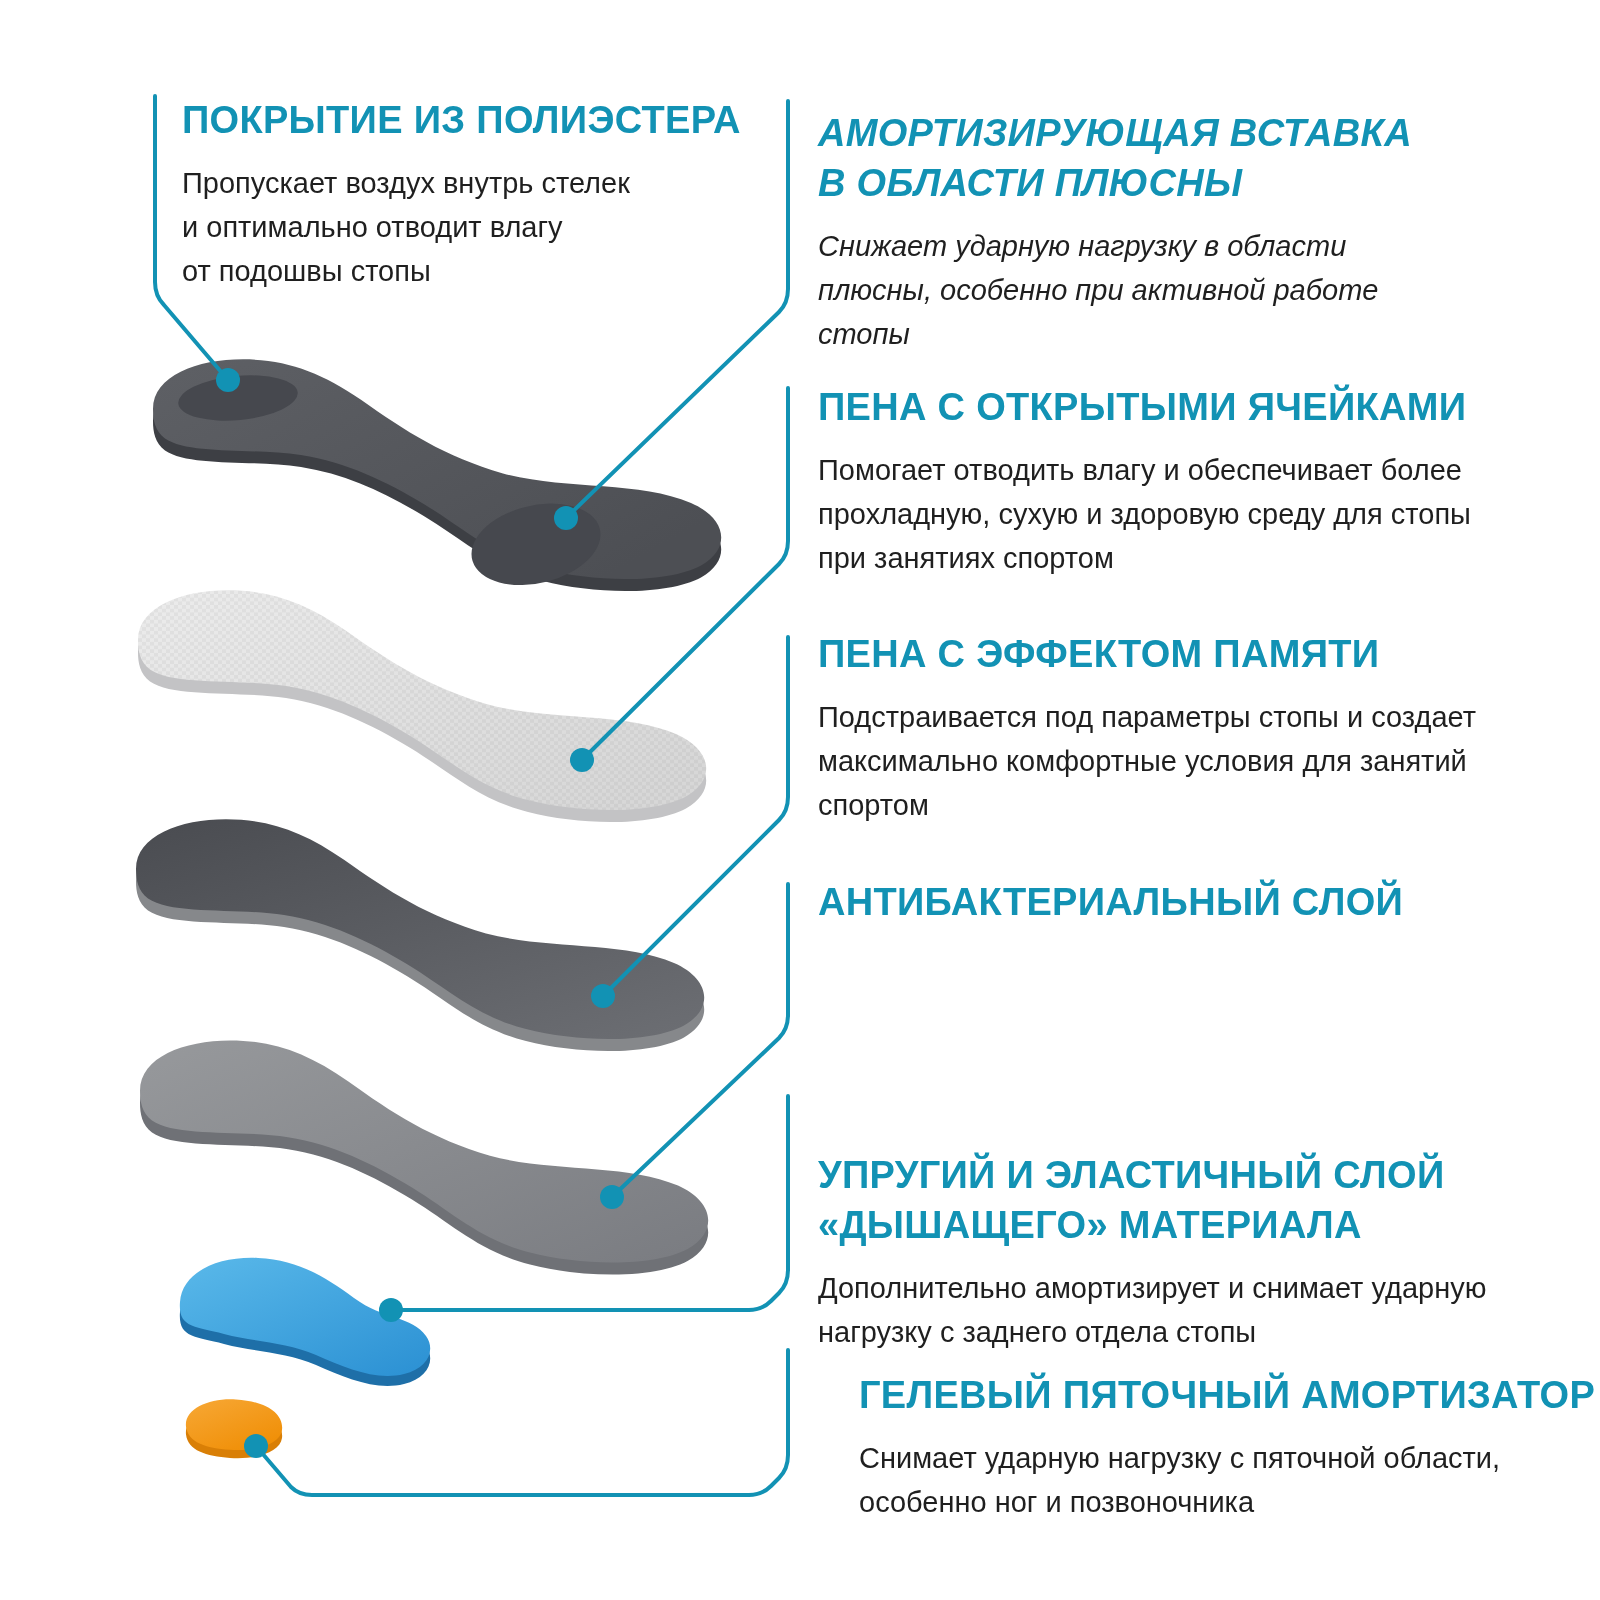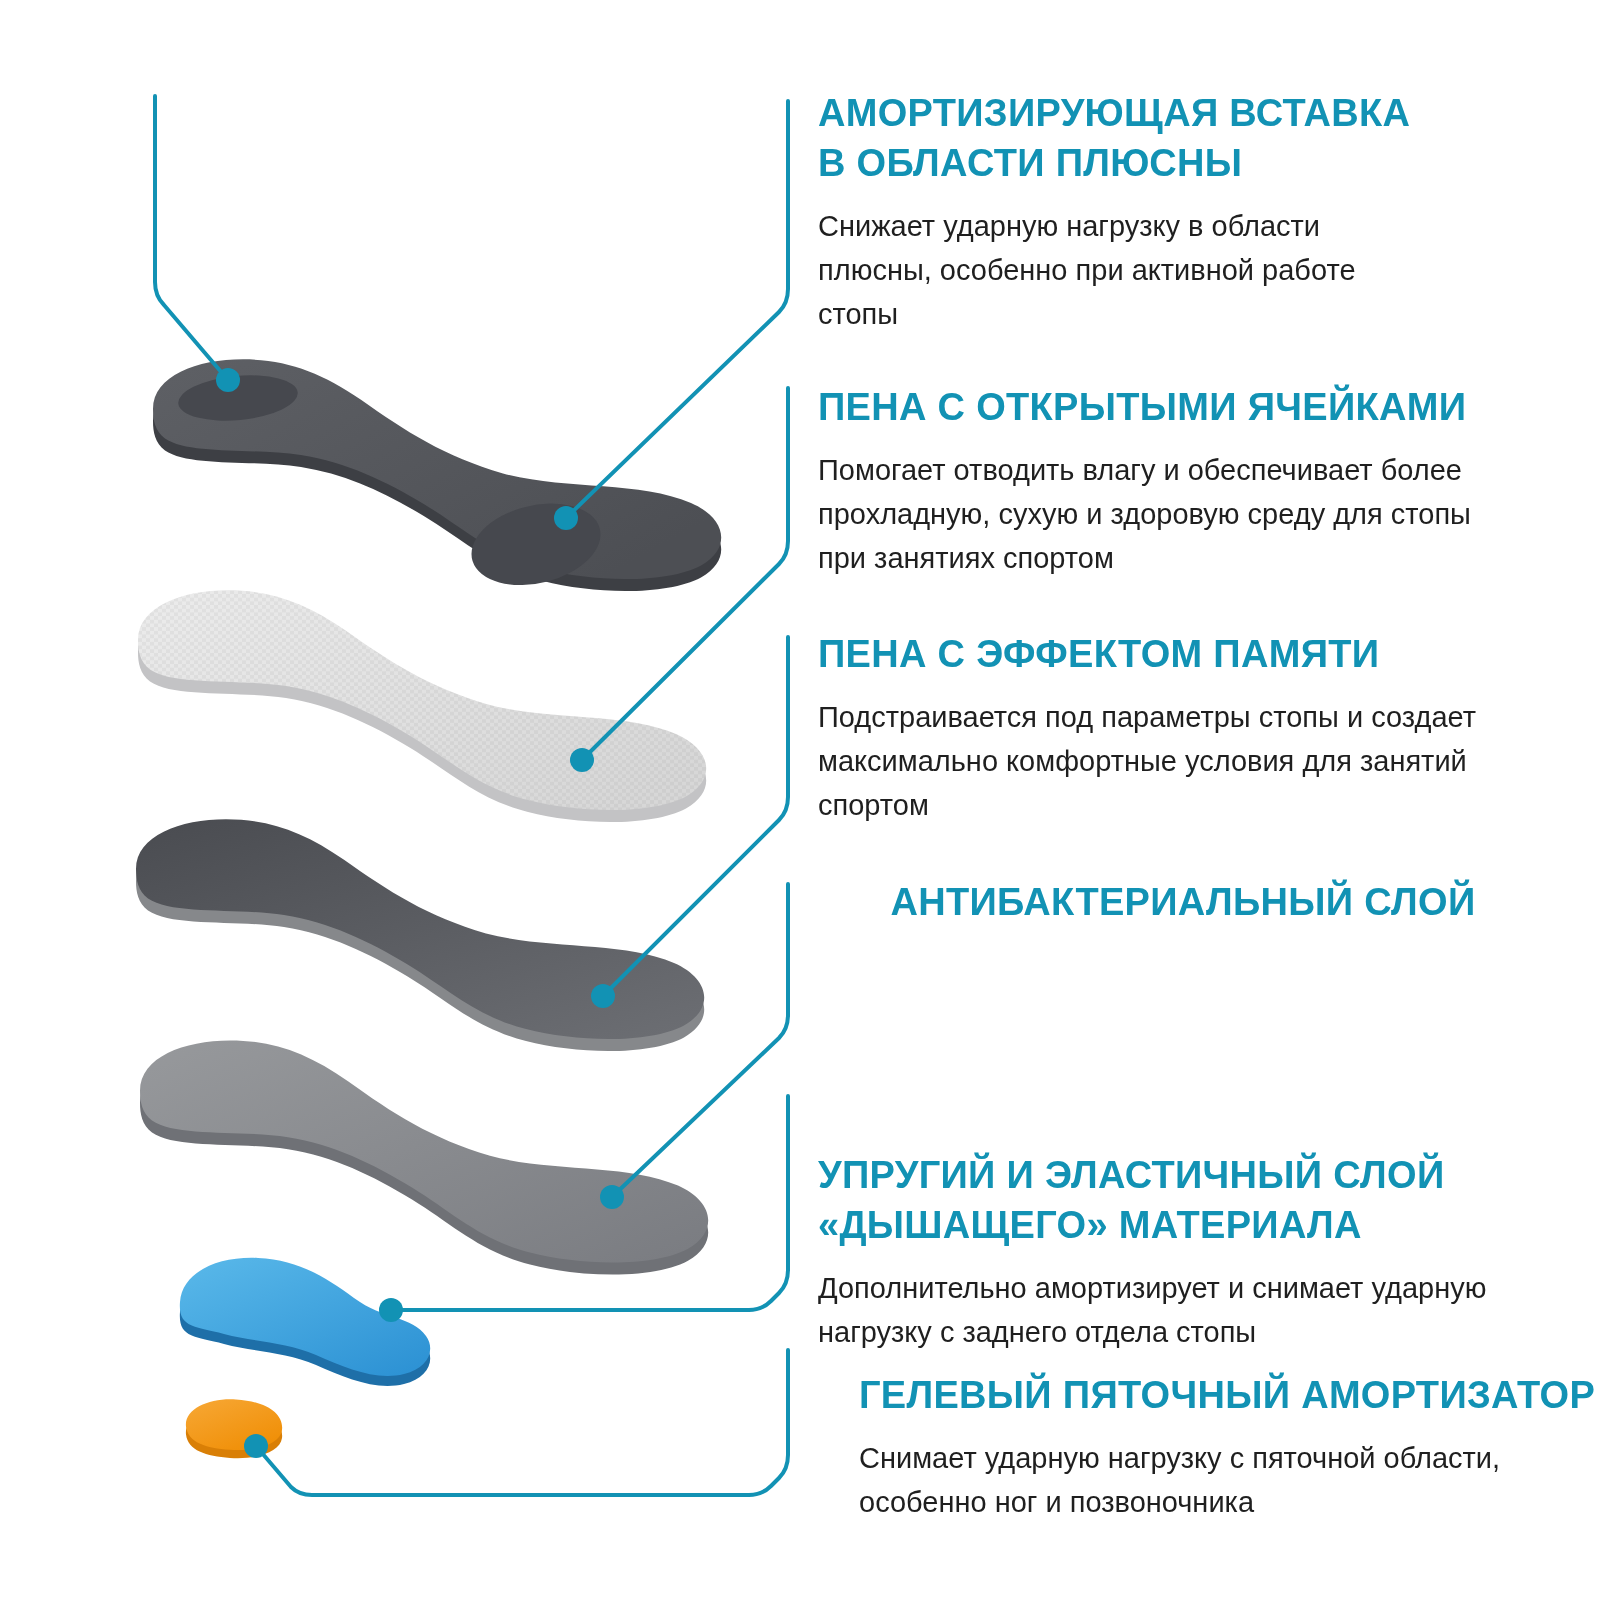--- a/index.html
+++ b/index.html
@@ -22,24 +22,24 @@
   .inset{fill:var(--c-l1inset,#46484e);}
   .block{position:absolute;}
   .block h2{
     margin:0 0 16px 0;font-weight:700;font-size:38px;line-height:50px;
     color:var(--c-accent,#1292b4);white-space:pre-line;letter-spacing:.3px;
   }
   .block p{
     margin:0;font-size:29px;line-height:44px;color:var(--c-text,#1f1f1f);white-space:pre-line;
   }
   .b1{left:182px;top:95px;width:590px;}
-  .b2{left:818px;top:88px;width:710px;}
+  .b2{left:818px;top:108px;width:710px;font-style:italic;}
   .b3{left:818px;top:382px;width:730px;}
   .b4{left:818px;top:629px;width:730px;}
-  .b5{left:818px;top:877px;width:730px;text-align:center;}
+  .b5{left:818px;top:877px;width:730px;}
   .b6{left:818px;top:1150px;width:730px;}
   .b7{left:859px;top:1342px;width:750px;margin-top:28px;}
 </style>
 </head>
 <body>
 
 <div class="canvas">
 
   <svg class="art" viewBox="0 0 1600 1600">
     <defs>
@@ -119,20 +119,26 @@
 
     <circle class="dot" cx="228" cy="380" r="12"></circle>
     <circle class="dot" cx="566" cy="518" r="12"></circle>
     <circle class="dot" cx="582" cy="760" r="12"></circle>
     <circle class="dot" cx="603" cy="996" r="12"></circle>
     <circle class="dot" cx="612" cy="1197" r="12"></circle>
     <circle class="dot" cx="391" cy="1310" r="12"></circle>
     <circle class="dot" cx="256" cy="1446" r="12"></circle>
   </svg>
 
+  <section class="block b1">
+    <h2>ПОКРЫТИЕ ИЗ ПОЛИЭСТЕРА</h2>
+    <p>Пропускает воздух внутрь стелек
+и оптимально отводит влагу
+от подошвы стопы</p>
+  </section>
 
   <section class="block b2">
     <h2>АМОРТИЗИРУЮЩАЯ ВСТАВКА
 В ОБЛАСТИ ПЛЮСНЫ</h2>
     <p>Снижает ударную нагрузку в области
 плюсны, особенно при активной работе
 стопы</p>
   </section>
 
   <section class="block b3">

